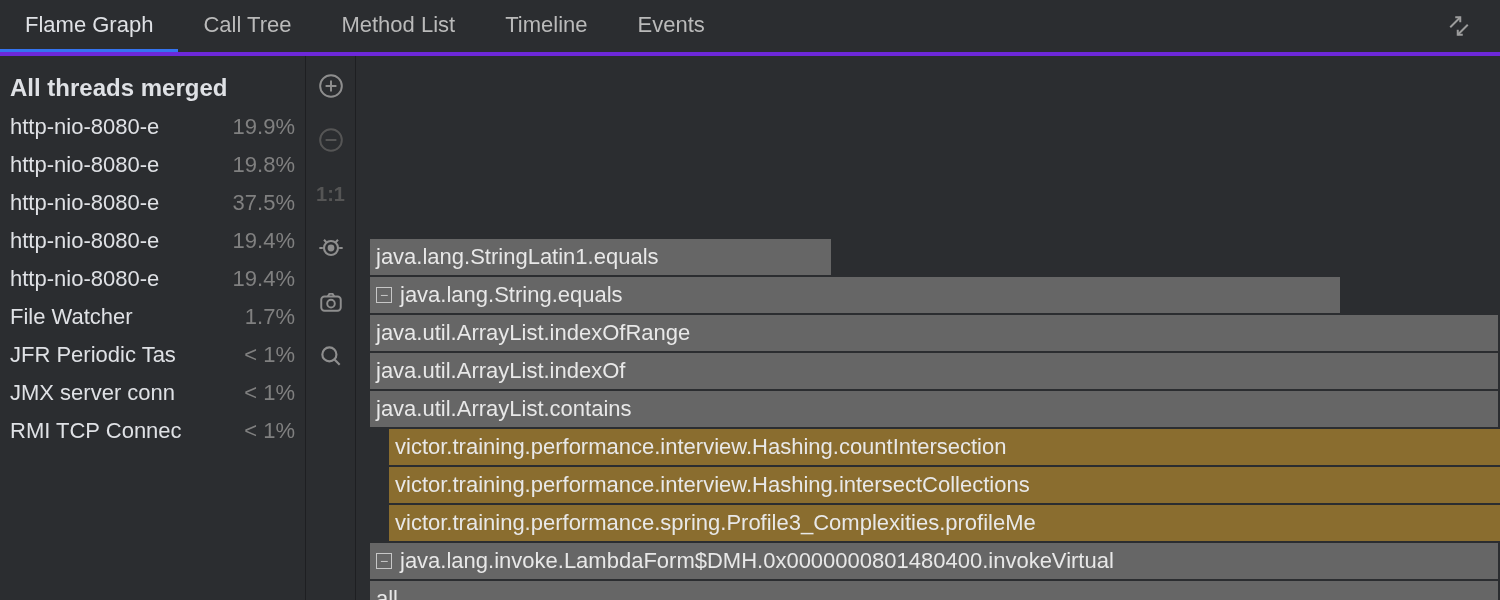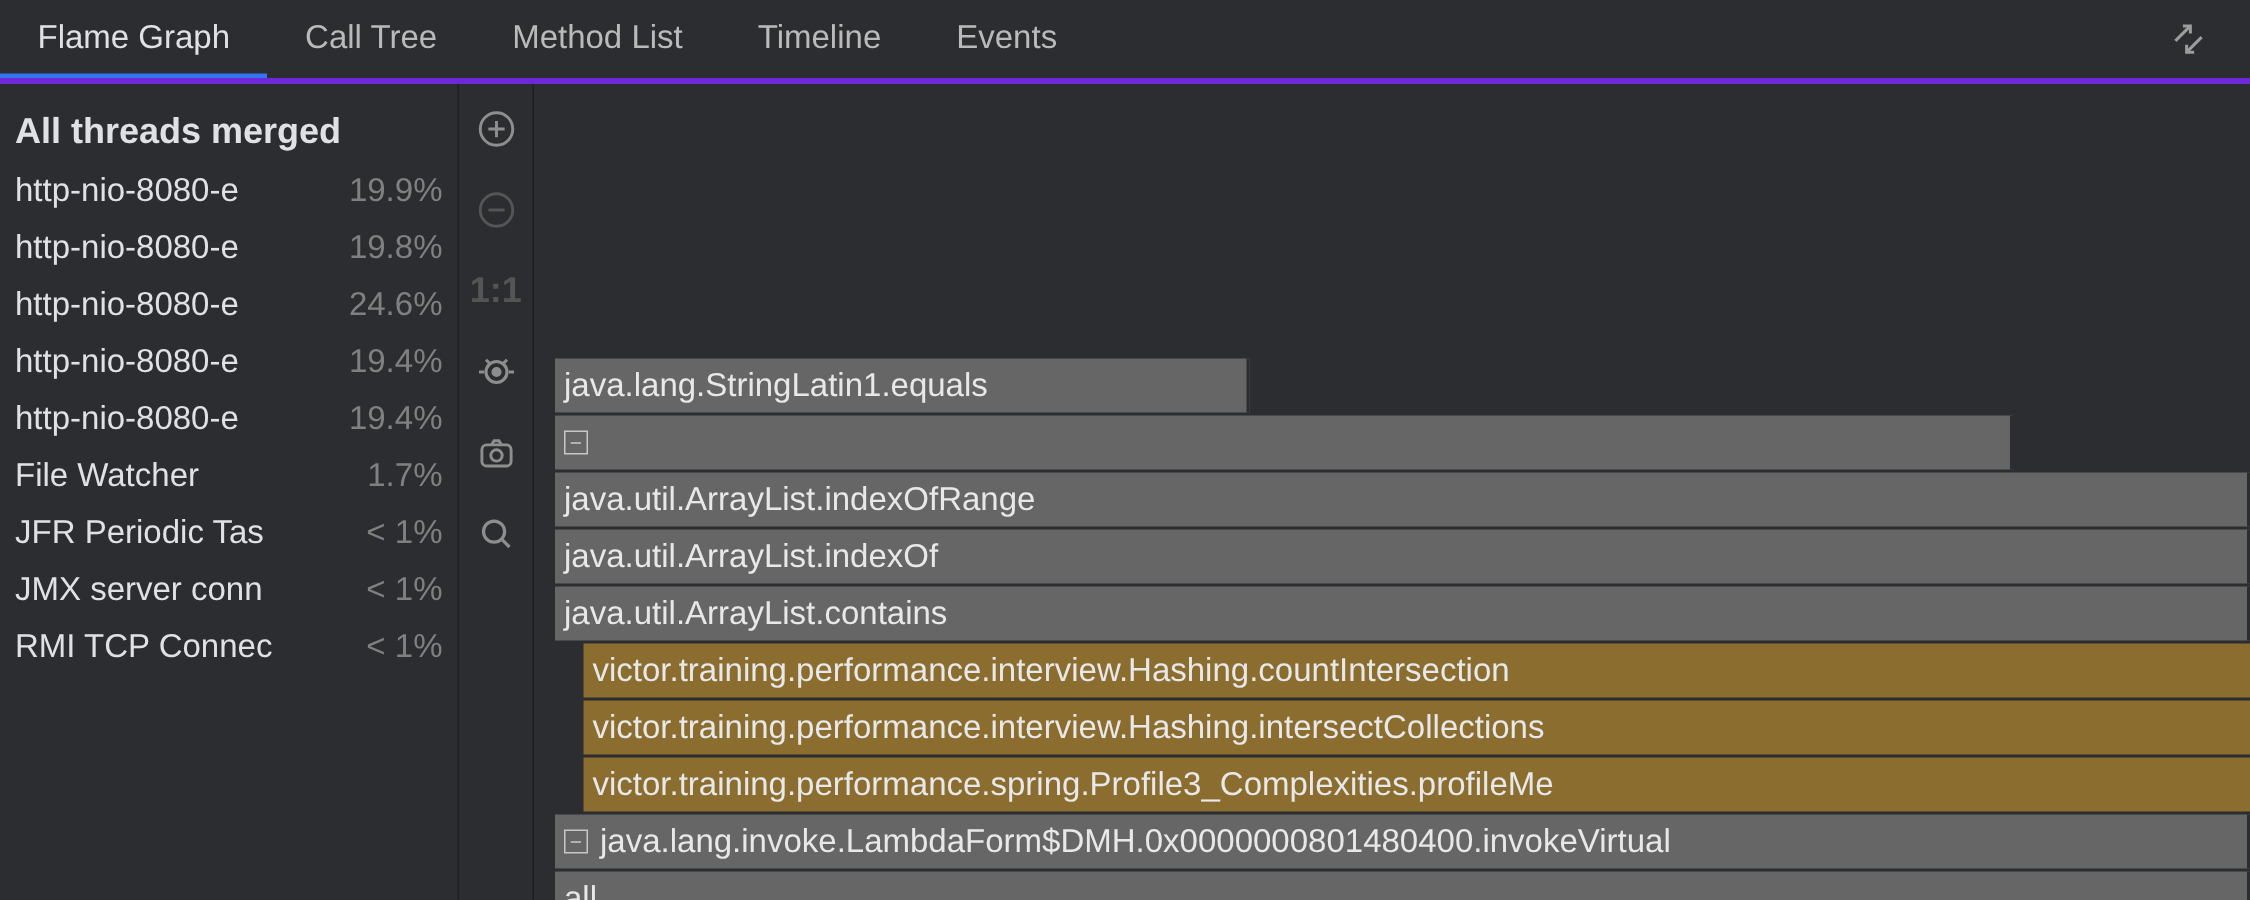--- a/index.html
+++ b/index.html
@@ -106,21 +106,21 @@
       align-items:center;
       gap: 18px;
       padding-top: 12px;
       border-right: 1px solid #1e1f22;
     }
     .tc-icon {
       width: 36px; height: 36px;
       display:flex; align-items:center; justify-content:center;
       color: #8e8e8e;
       cursor: pointer;
-      font-size: 24px;
+      font-size: 20px;
       text-align: right;
     }
     .tc-icon.disabled { color: #555; cursor: default; }
     .flame-area {
       flex: 1;
       background: #2b2d30;
       position: relative;
       padding: 0;
     }
     .flame-stack {
@@ -193,21 +193,21 @@
         <div class="sidebar-row">
           <span class="name">http-nio-8080-e</span>
           <span class="pct">19.9%</span>
         </div>
         <div class="sidebar-row">
           <span class="name">http-nio-8080-e</span>
           <span class="pct">19.8%</span>
         </div>
         <div class="sidebar-row">
           <span class="name">http-nio-8080-e</span>
-          <span class="pct">24.6%</span>
+          <span class="pct">37.5%</span>
         </div>
         <div class="sidebar-row">
           <span class="name">http-nio-8080-e</span>
           <span class="pct">19.4%</span>
         </div>
         <div class="sidebar-row">
           <span class="name">http-nio-8080-e</span>
           <span class="pct">19.4%</span>
         </div>
         <div class="sidebar-row">
@@ -270,20 +270,21 @@
         <div class="flame-row">
           <div class="bar c-lib" style="width: 41%;">
             <span>java.lang.StringLatin1.equals</span>
           </div>
         </div>
         <div class="flame-row">
           <div class="bar c-lib" style="width: 86%;">
             <span class="collapse-glyph">
               <span class="collapse-box">−</span>
             </span>
+            <span>java.lang.String.equals</span>
           </div>
         </div>
         <div class="flame-row">
           <div class="bar c-lib" style="width: 100%;">
             <span>java.util.ArrayList.indexOfRange</span>
           </div>
         </div>
         <div class="flame-row">
           <div class="bar c-lib" style="width: 100%;">
             <span>java.util.ArrayList.indexOf</span>

